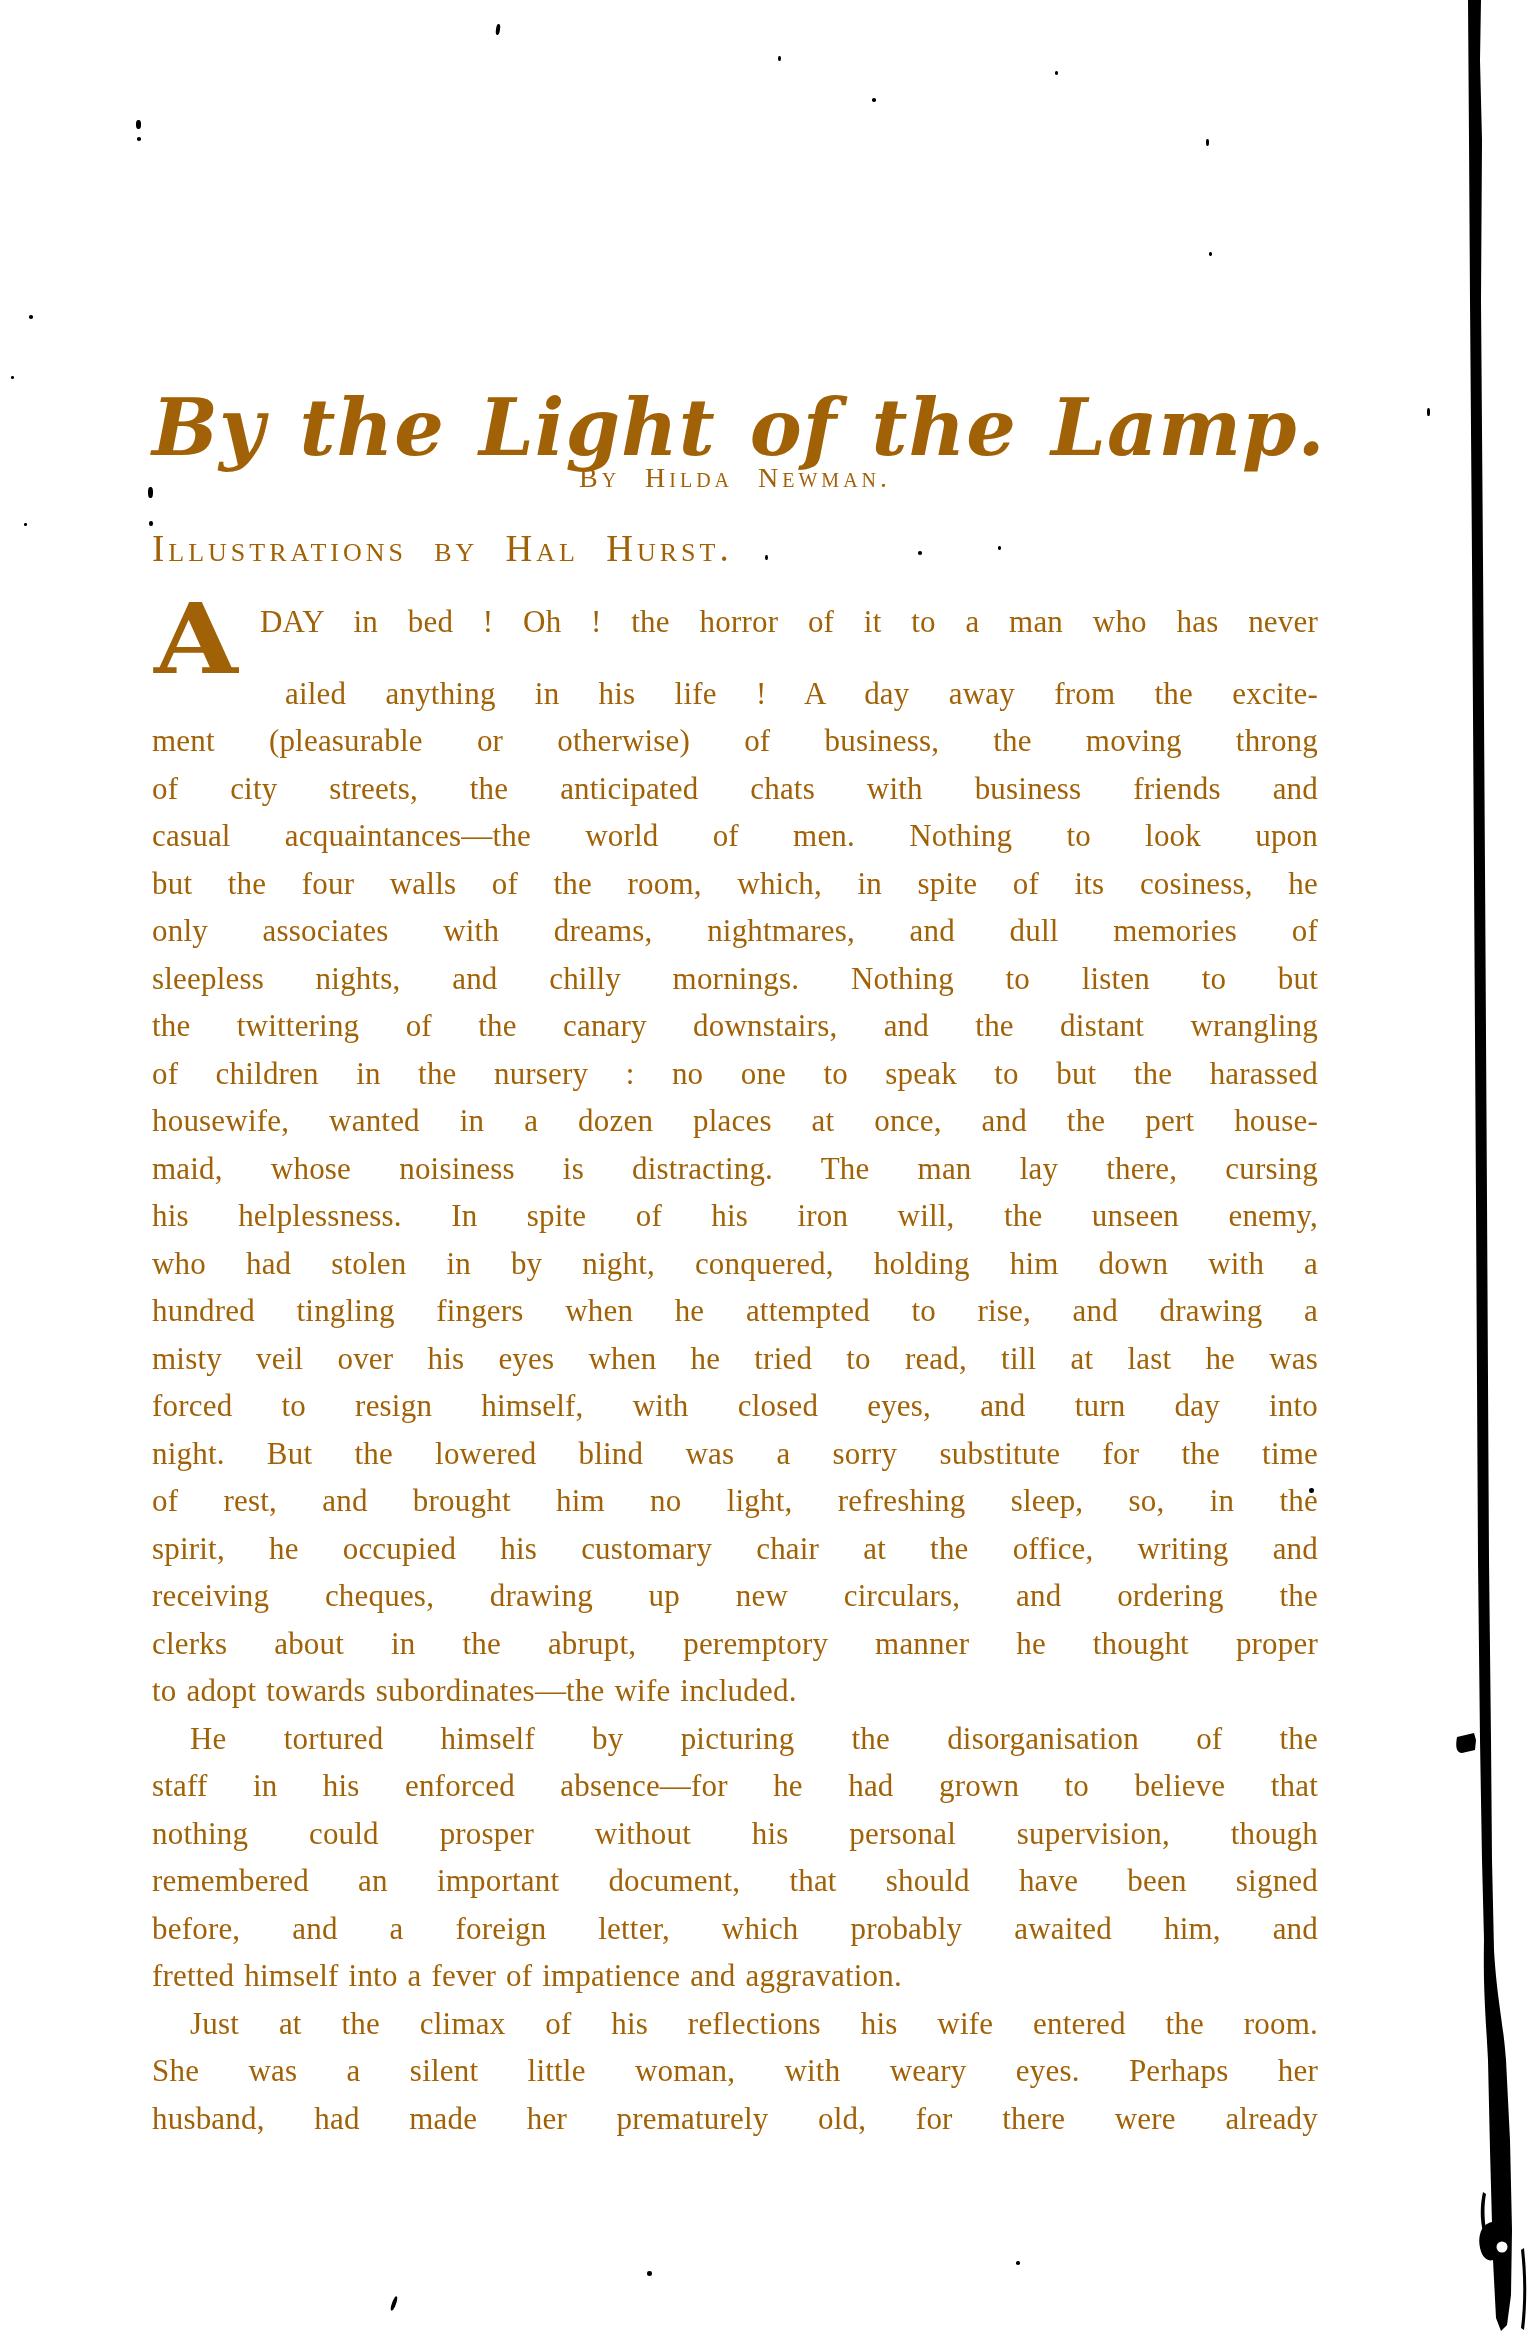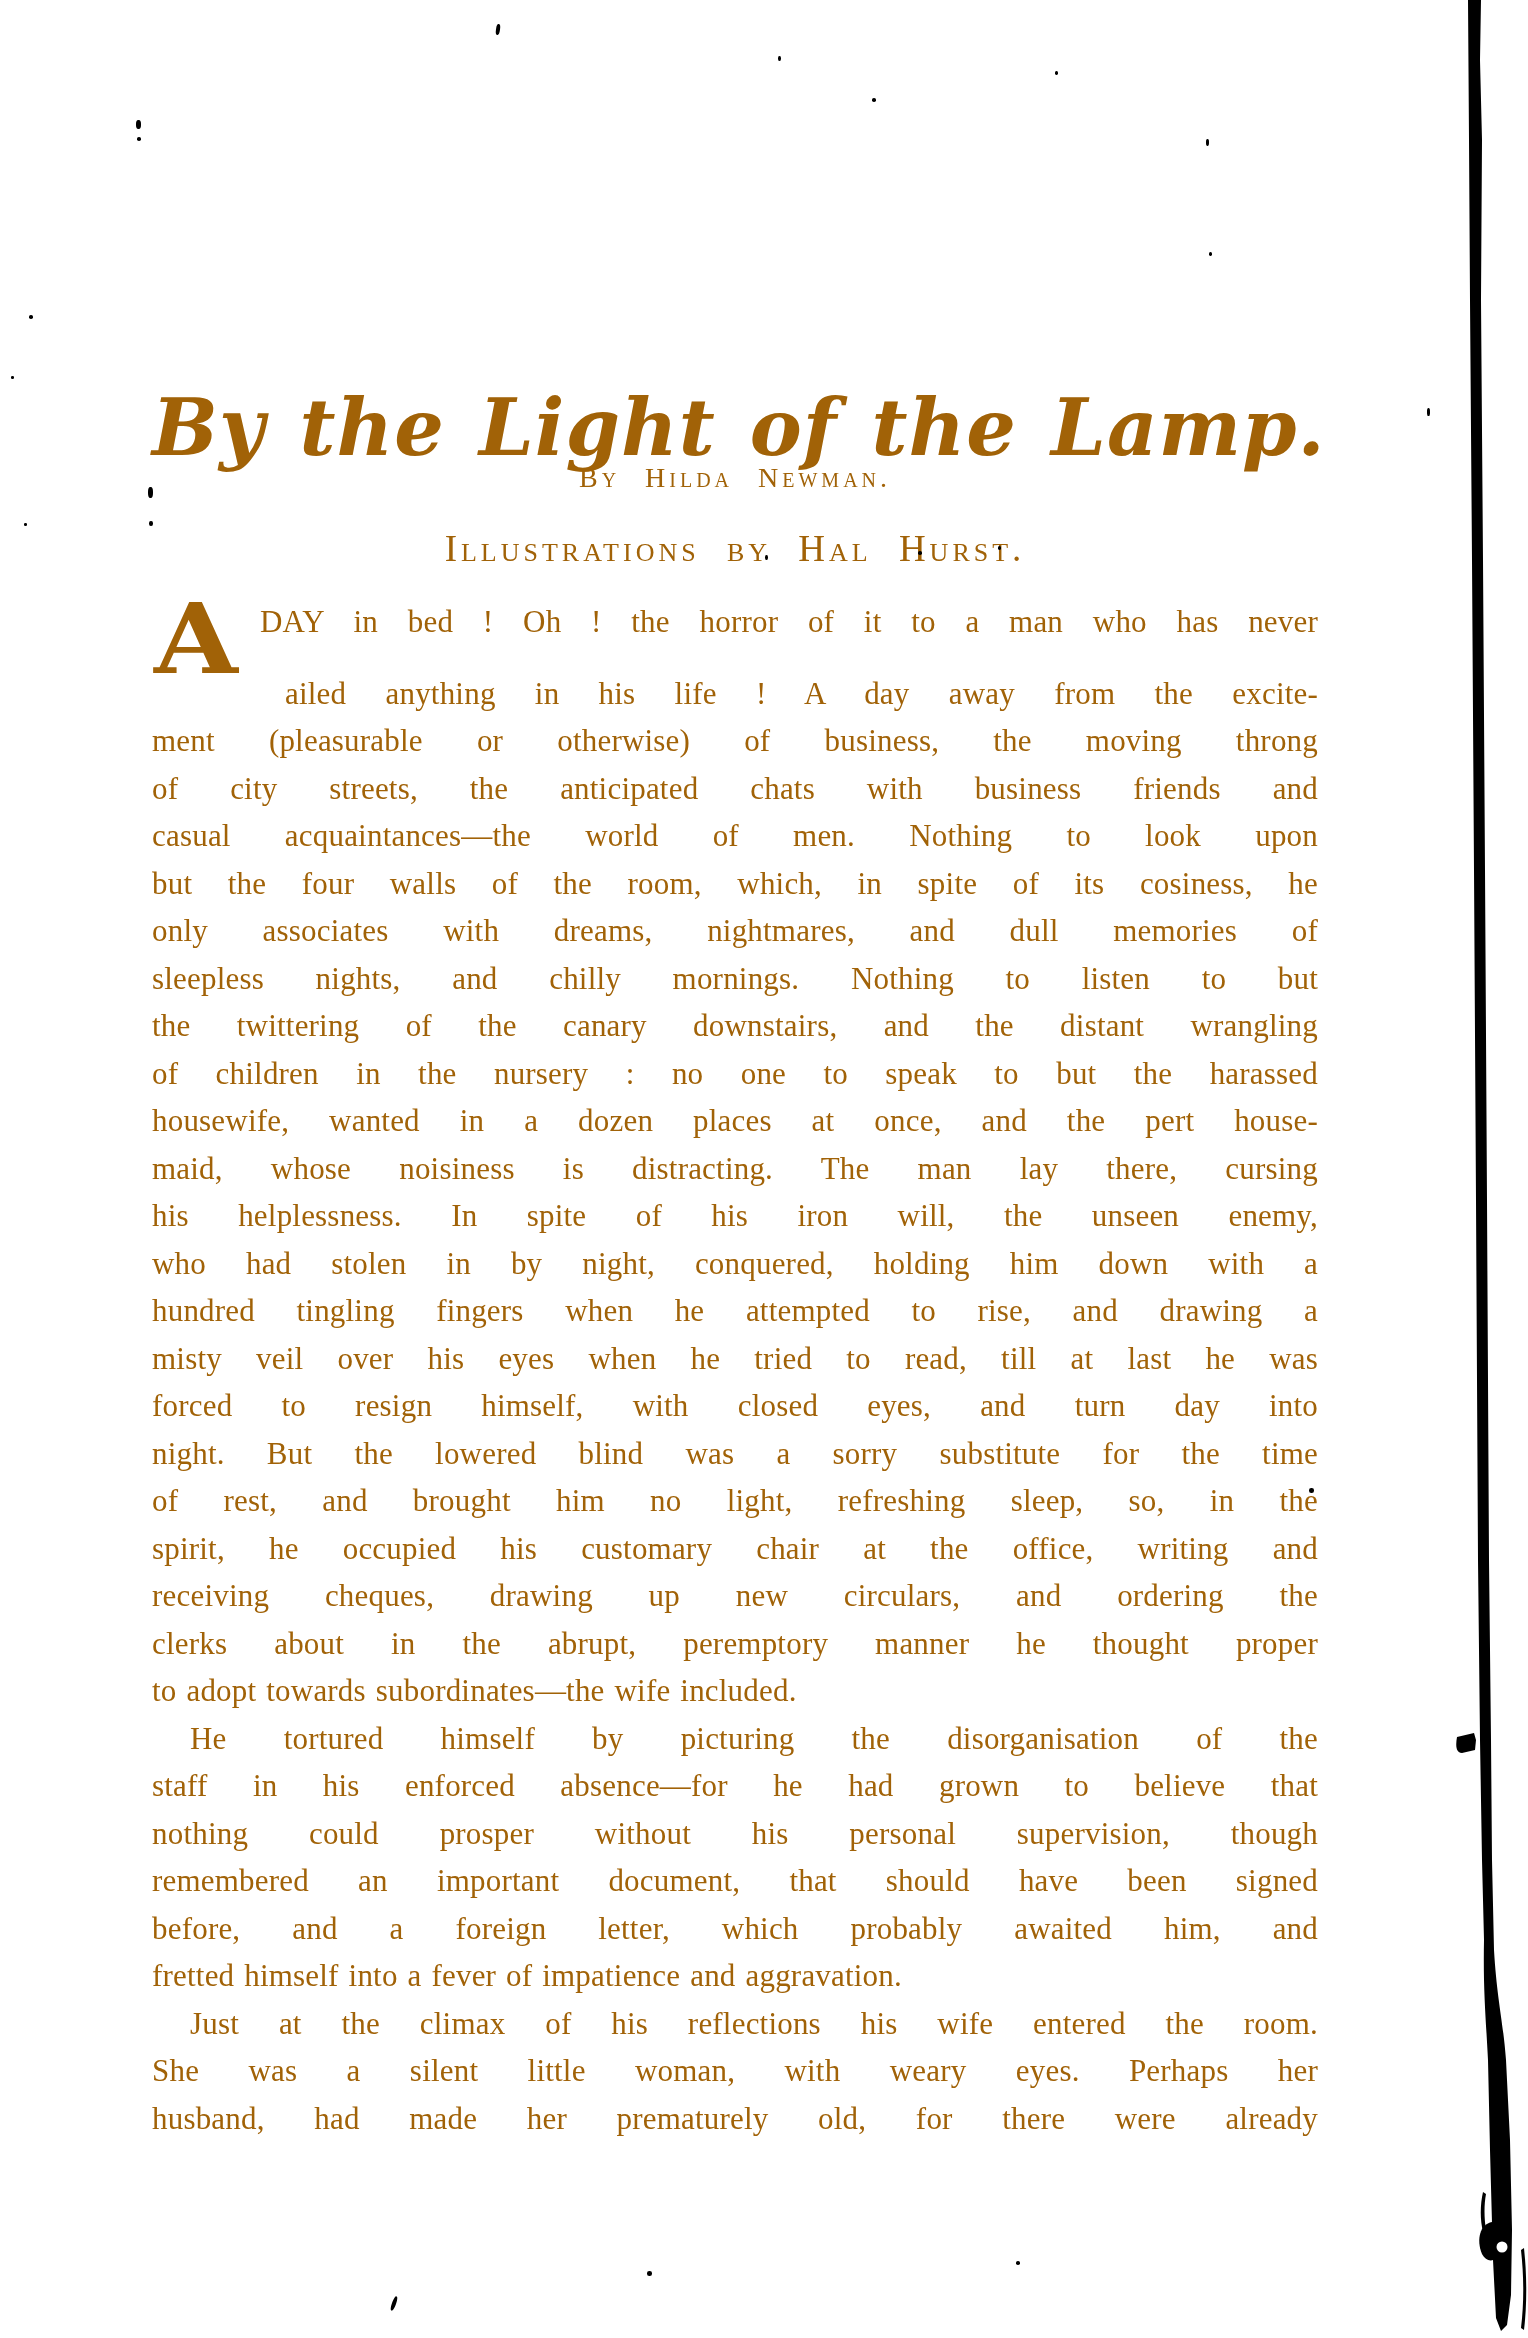--- a/index.html
+++ b/index.html
@@ -30,21 +30,20 @@
     text-align:center;
     font-variant:small-caps;
     font-size:28px;
     letter-spacing:4px;
     word-spacing:14px;
     white-space:nowrap;
   }
   .credit {
     position:absolute;
     top:527px; left:152px; width:1166px;
-    text-align:center;
     font-variant:small-caps;
     font-size:37px;
     letter-spacing:4px;
     word-spacing:14px;
     white-space:nowrap;
   }
   .body-text {
     position:absolute;
     top:598px; left:152px; width:1166px;
     font-size:31px;

